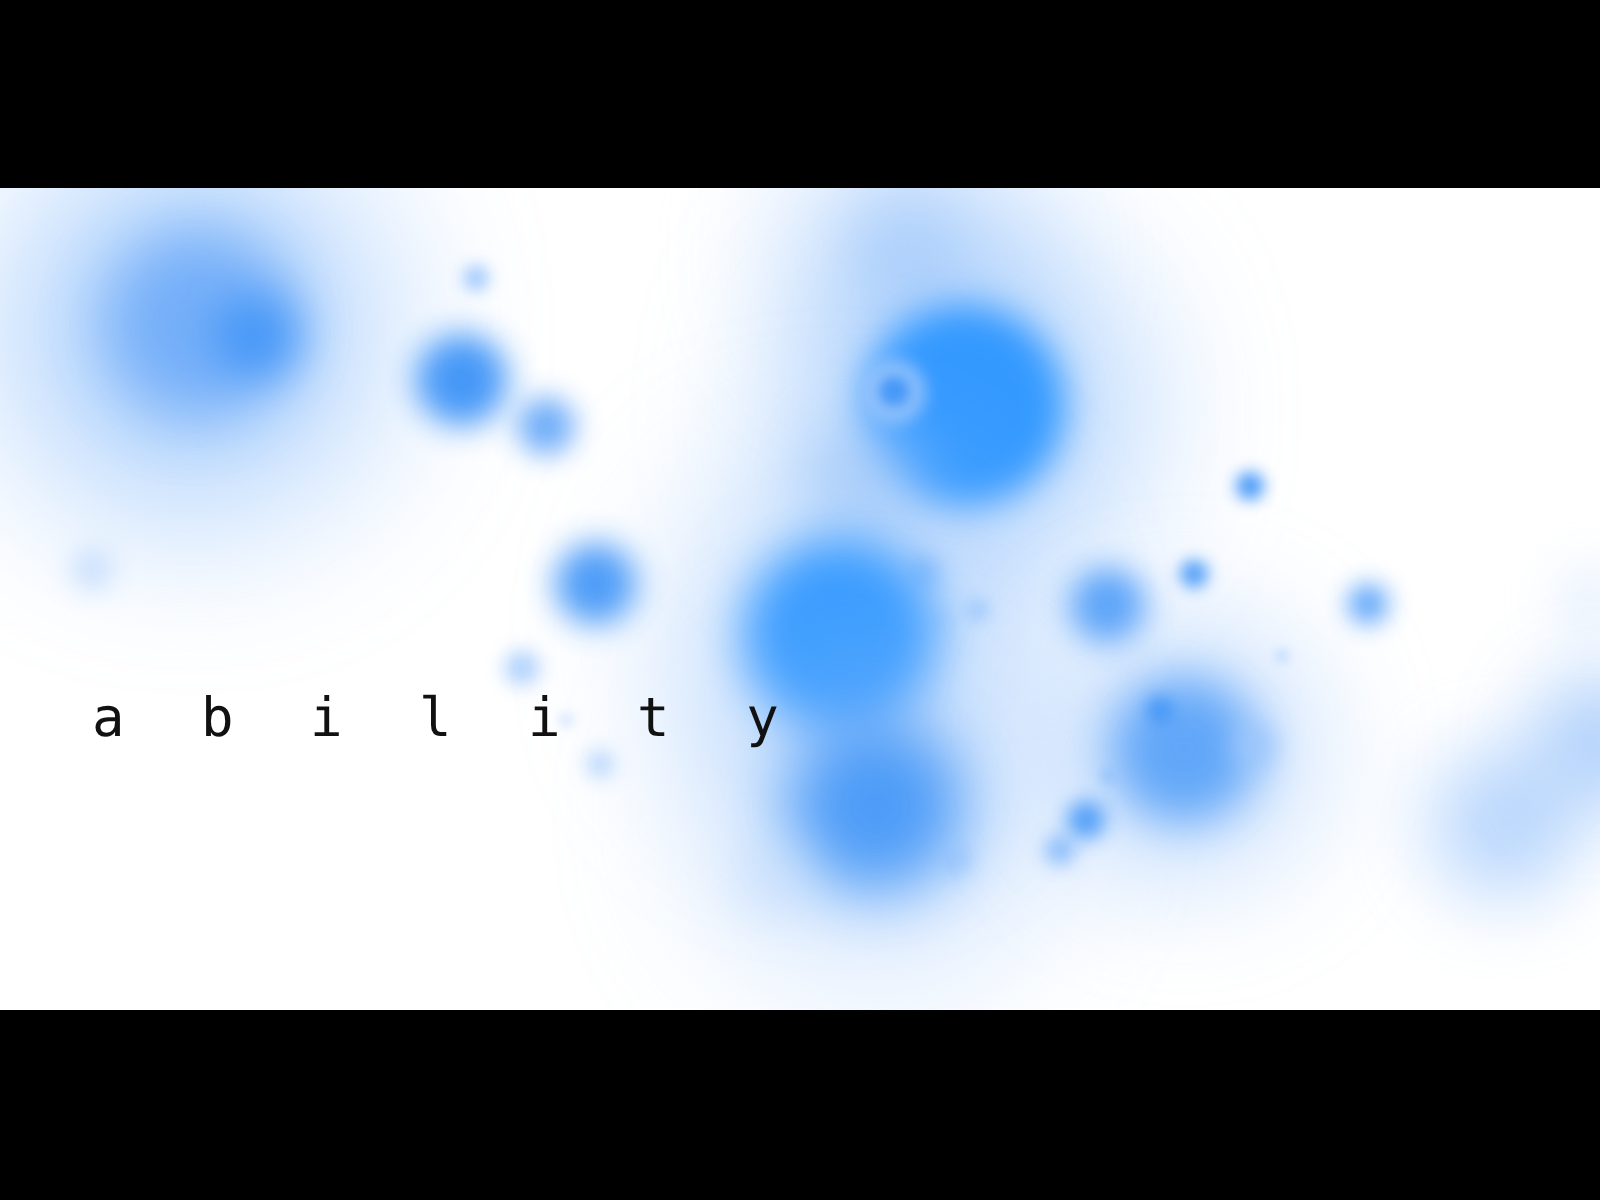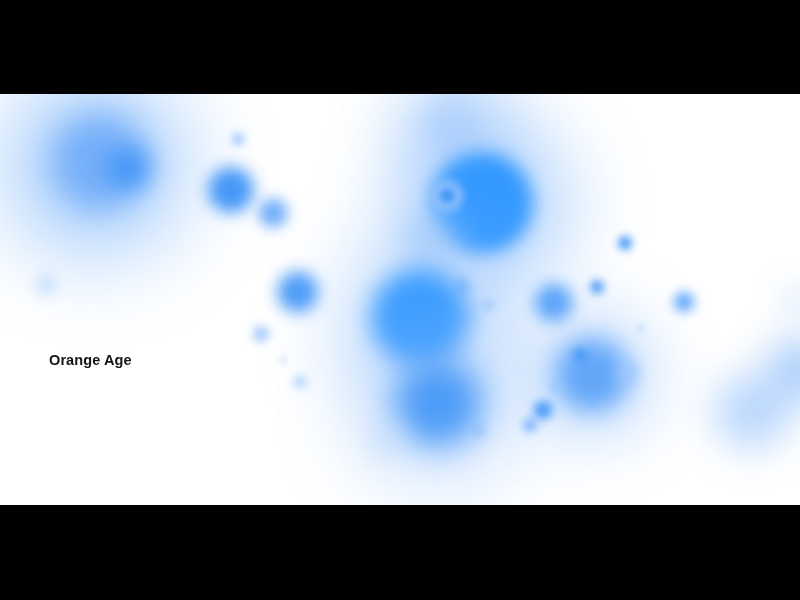--- a/index.html
+++ b/index.html
@@ -130,19 +130,19 @@
         <div class="orb" style="left: 627px; top: 279px; width: 22px; height: 22px; background: rgb(156, 198, 252); opacity: 0.8; filter: blur(6px);"></div>
         <div class="orb" style="left: 554px; top: 294px; width: 7px; height: 7px; background: rgb(134, 185, 251); opacity: 0.7; filter: blur(3px);"></div>
         <div class="orb" style="left: 543px; top: 316px; width: 19px; height: 19px; background: rgb(61, 147, 247); opacity: 0.88; filter: blur(5px);"></div>
         <div class="orb" style="left: 530px; top: 331px; width: 14px; height: 14px; background: rgb(95, 164, 248); opacity: 0.8; filter: blur(5px);"></div>
         <div class="orb" style="left: 752px; top: 318px; width: 74px; height: 74px; background: rgb(156, 198, 252); opacity: 0.72; filter: blur(20px);"></div>
         <div class="orb" style="left: 800px; top: 276px; width: 60px; height: 60px; background: rgb(106, 168, 248); opacity: 0.7; filter: blur(22px);"></div>
         <div class="orb" style="left: 795px; top: 206px; width: 30px; height: 30px; background: rgb(195, 220, 252); opacity: 0.55; filter: blur(14px);"></div>
       </div>
 
     <div id="title-block">
-      <div id="subtitle">Orange Age</div>
+      <div id="main-title">a b i l i t y</div>
     </div>
   </div>
 
   <div class="letterbox bottom" style="height: 95px; background: rgb(0, 0, 0);"></div>
 
 </div>
 
 </body></html>

